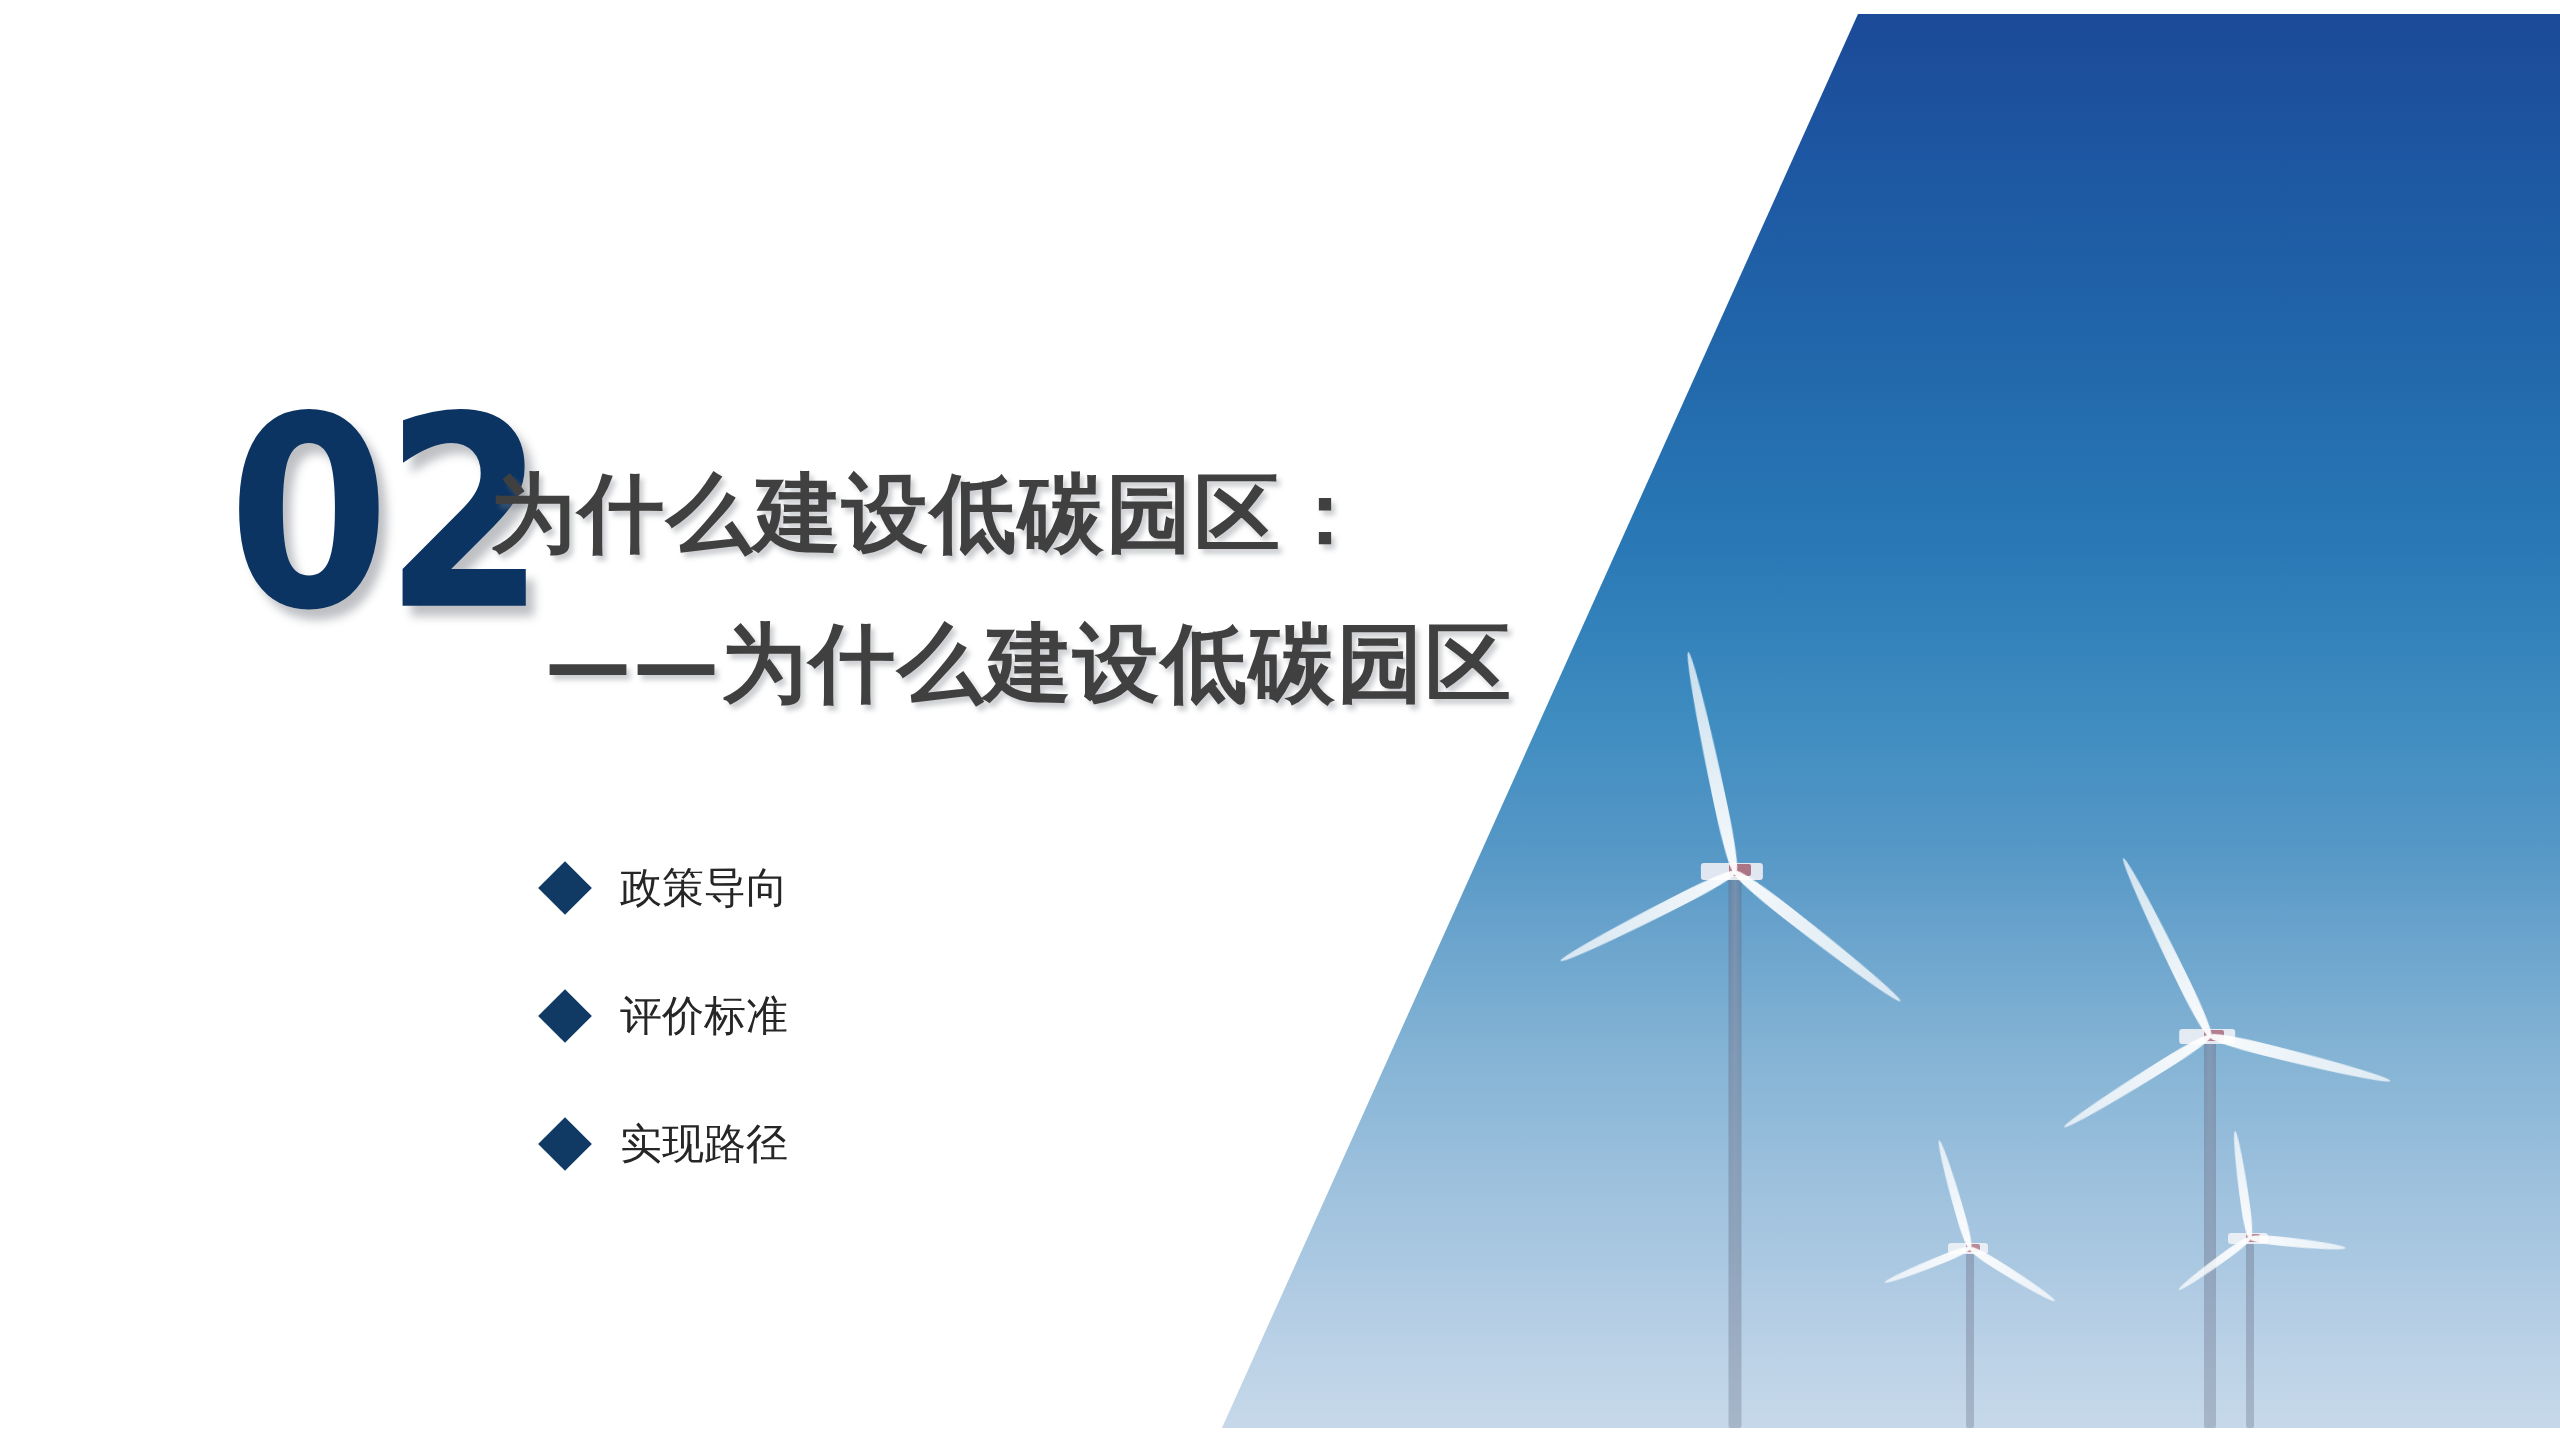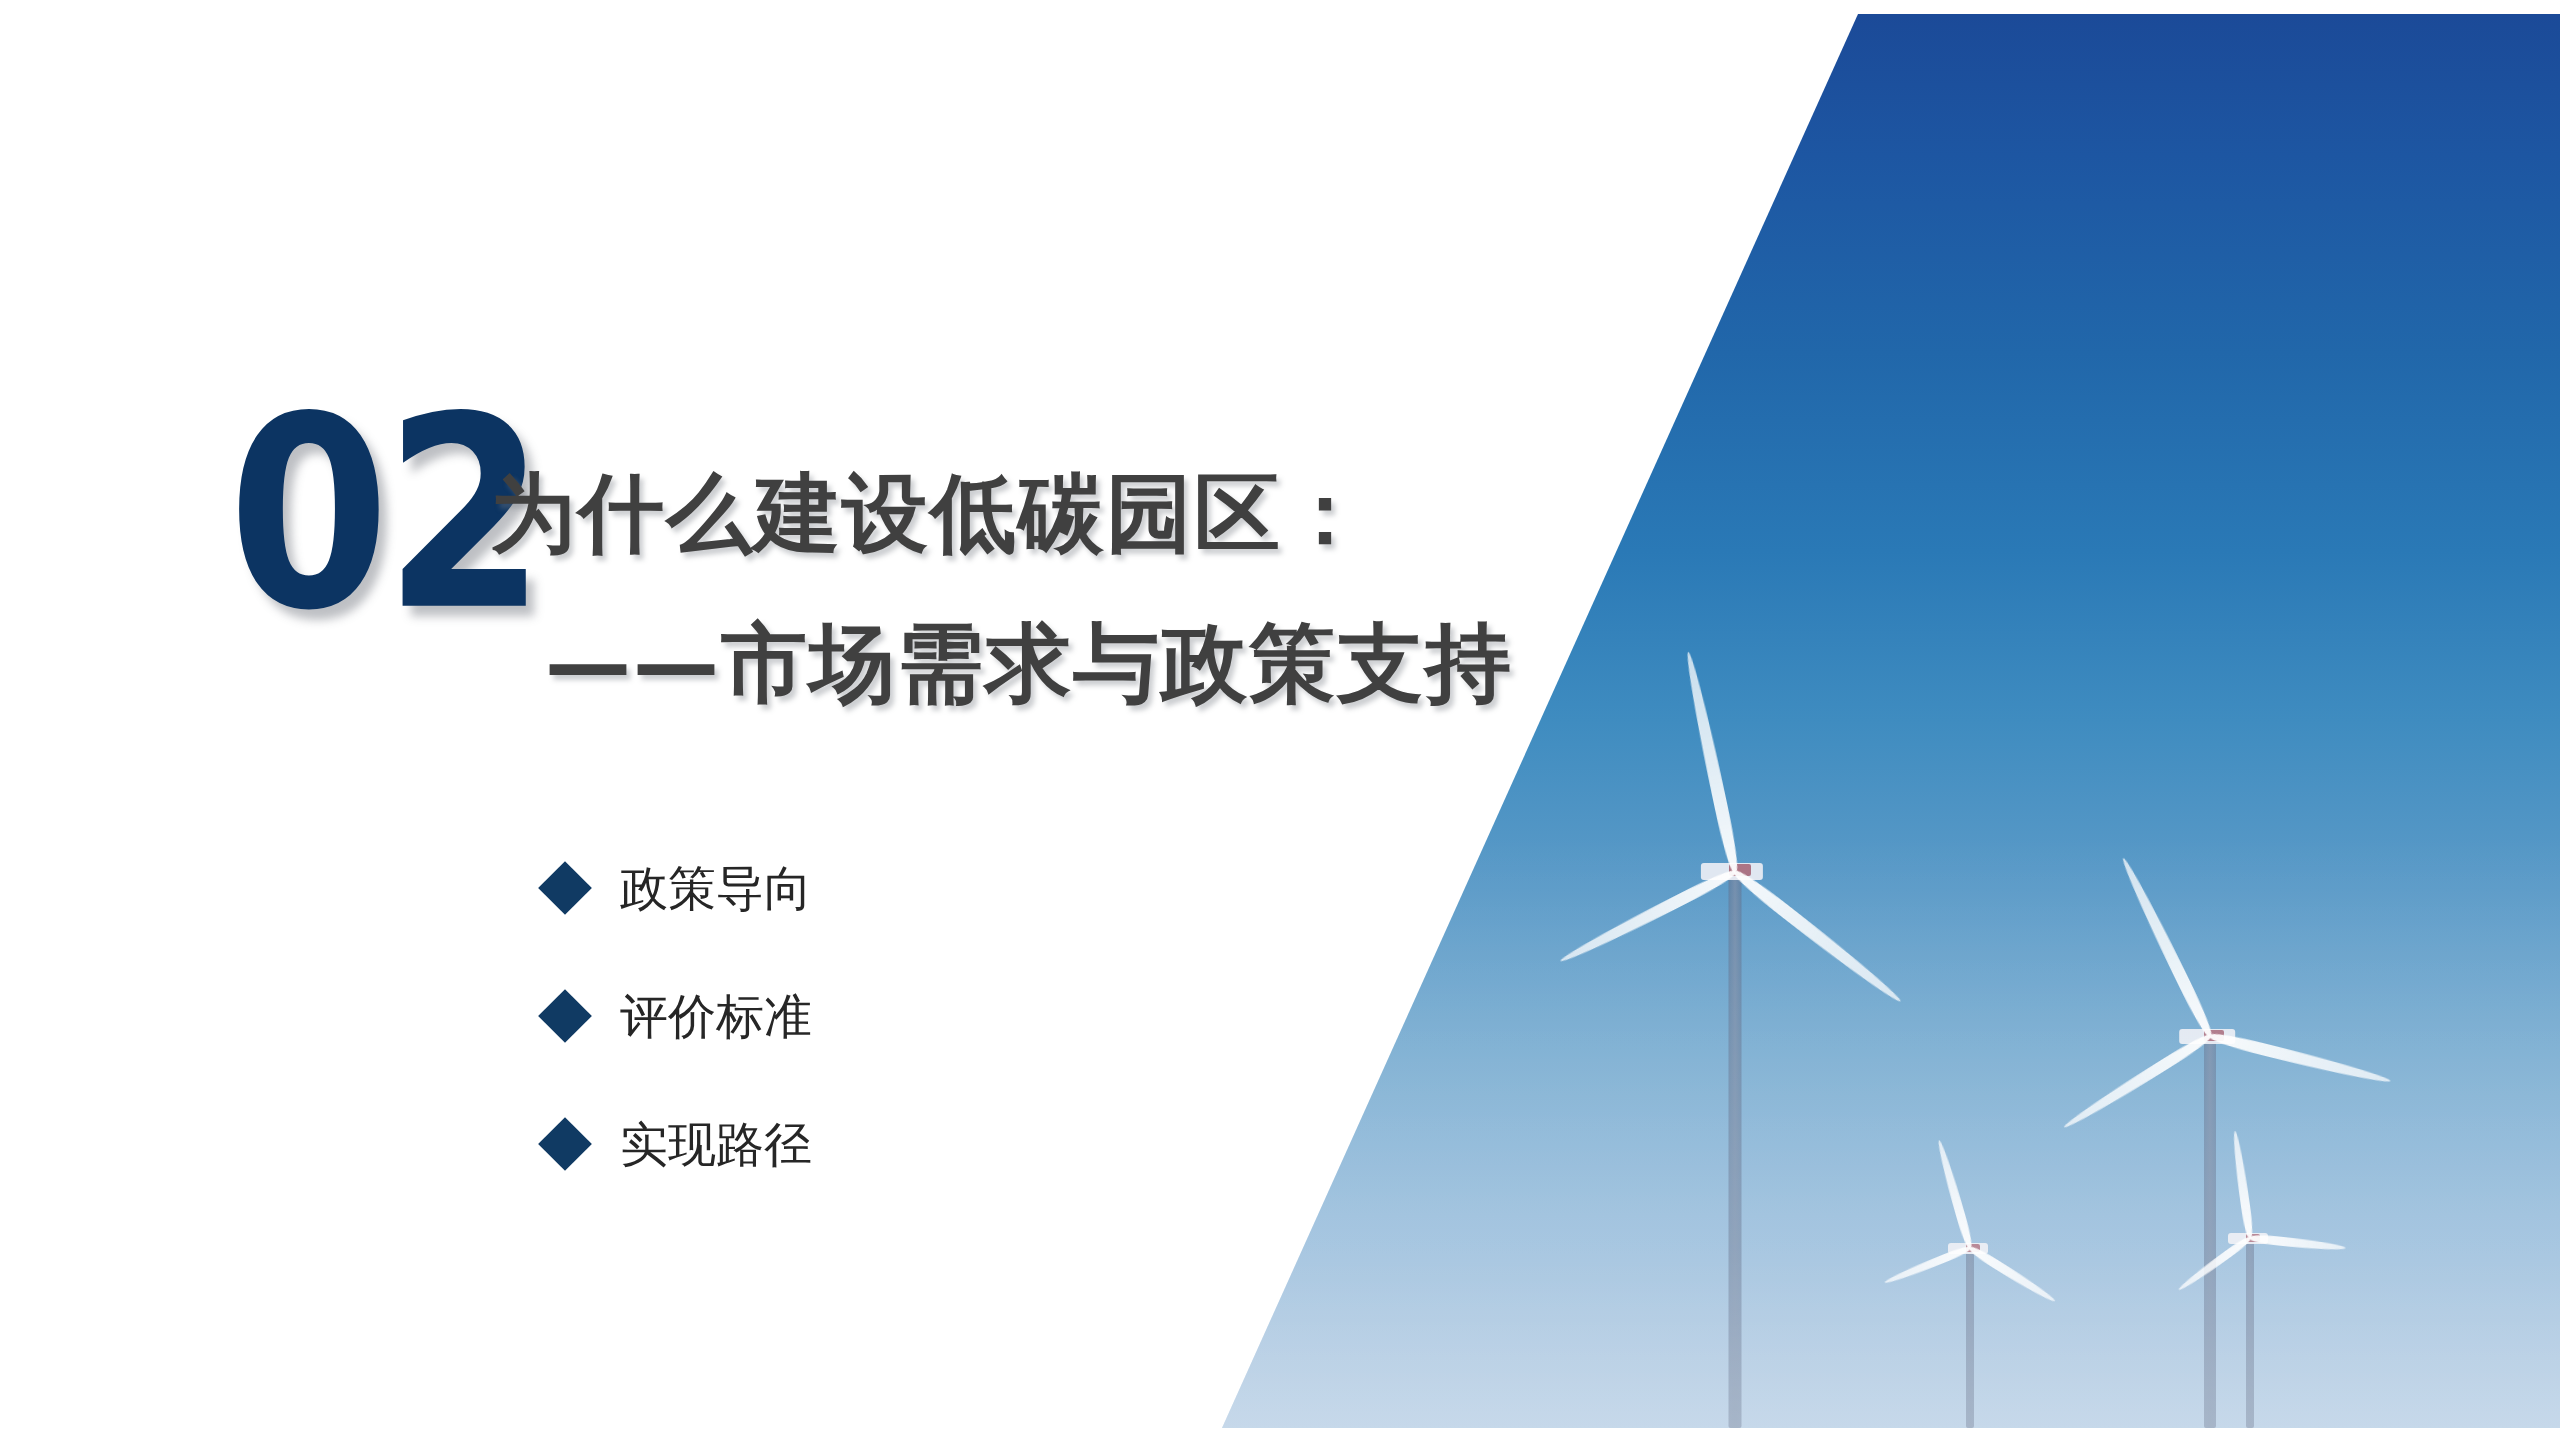--- a/index.html
+++ b/index.html
@@ -154,21 +154,21 @@
     width: 38px;
     height: 38px;
     background: #103a63;
     transform: rotate(45deg);
     flex: 0 0 auto;
   }
   .bullet-label {
     margin-left: 36px;
     color: #262626;
     font-family: "DejaVu Sans", "Liberation Sans", sans-serif;
-    font-size: 48px;
+    font-size: 42px;
     font-weight: 400;
     line-height: 1;
     white-space: nowrap;
   }
 </style>
 </head>
 <body>
 
 <div class="slide">
 
@@ -213,21 +213,21 @@
 
     <div class="sky-haze"></div>
   </div>
 
   <div class="content">
 
     <div class="section-number">02</div>
 
     <div class="title-block">
       <div class="title-line line-1">为什么建设低碳园区：</div>
-      <div class="title-line line-2">——市场需求与政策支持</div>
+      <div class="title-line line-2">——为什么建设低碳园区</div>
     </div>
 
     <div class="bullets">
 
       <div class="bullet-row">
         <span class="bullet-diamond"></span>
         <span class="bullet-label">政策导向</span>
       </div>
 
       <div class="bullet-row">

